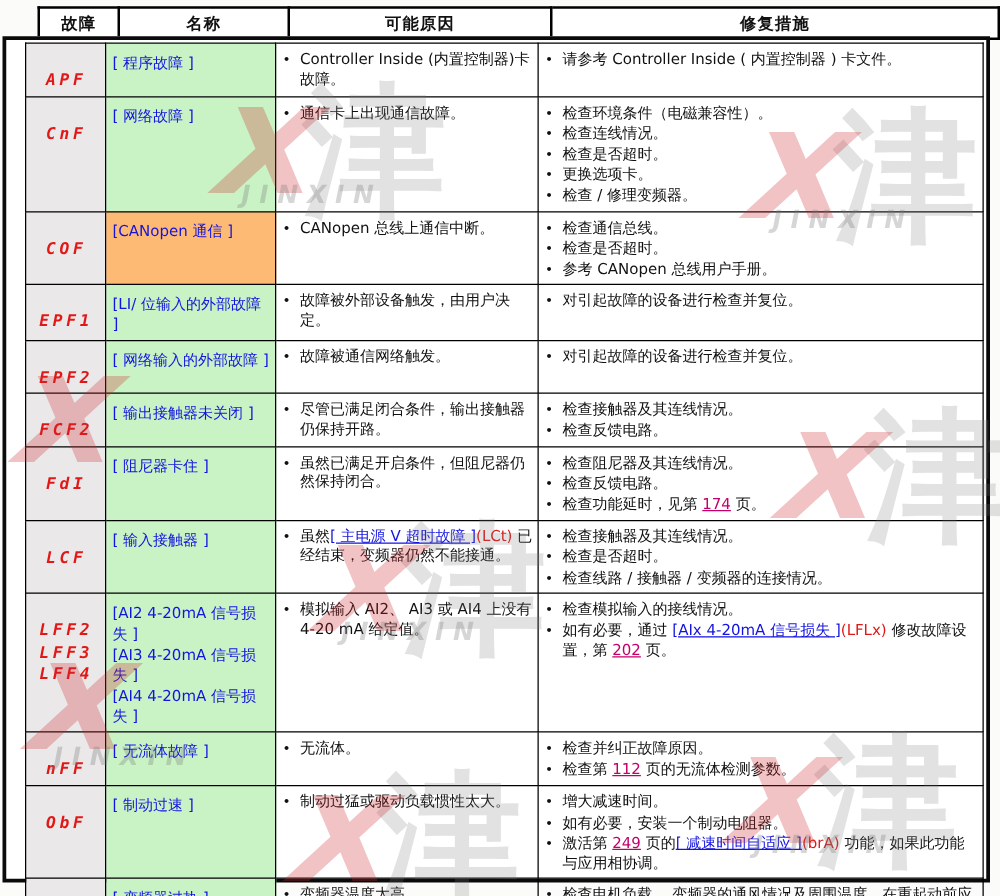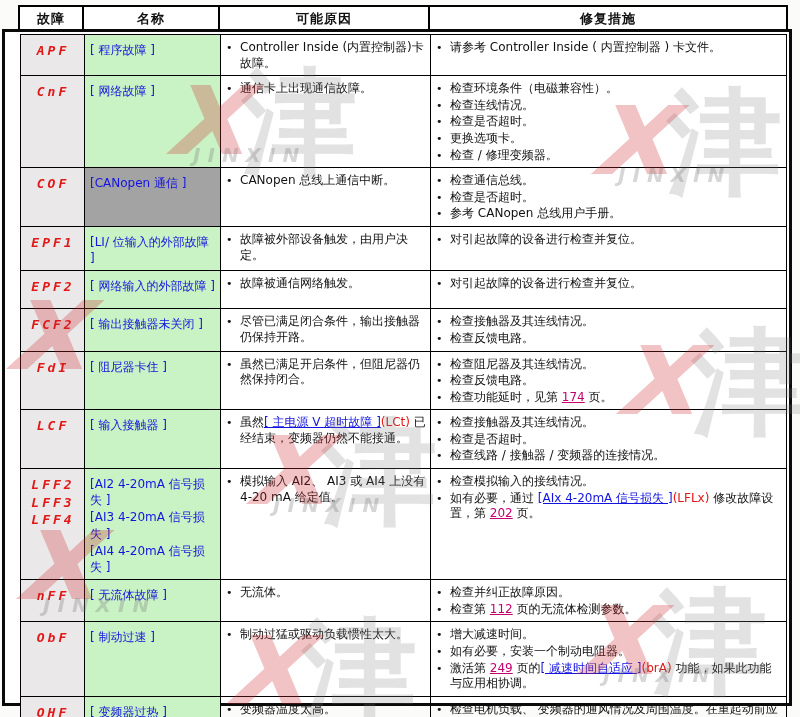--- a/index.html
+++ b/index.html
@@ -8,21 +8,21 @@
     width:800px; height:717px;
     background:#fbfbfa;
     font-family:"DejaVu Sans", sans-serif;
     position:relative; overflow:hidden;
     color:#111;
   }
   .page { position:absolute; inset:0; }
 
   
   .header-table {
-    position:absolute; left:18px; top:5px;
+    position:absolute; left:30px; top:5px;
     border-collapse:collapse; table-layout:fixed;
     width:768px;
   }
   .header-table td {
     border:2px solid #000;
     background:#fff;
     font-weight:bold; font-size:13px;
     text-align:center; padding:3px 0 2px 0;
     letter-spacing:1px;
   }
@@ -45,21 +45,21 @@
     vertical-align:top;
     font-size:12px;
     line-height:1.3;
     padding:5px 4px 3px 5px;
   }
   td.code-cell {
     text-align:center;
     font-family:"DejaVu Sans Mono", monospace;
     font-style:italic; font-weight:bold;
     font-size:13px; letter-spacing:3px;
-    padding-top:7px;
+    padding-top:21px;
   }
   .code-line { white-space:nowrap; line-height:1.35; }
   td.name-cell { font-size:12px; line-height:1.35; padding-top:7px; }
   .name-line { margin-bottom:1px; }
 
   .bullet-line { display:flex; margin-bottom:1px; }
   .bullet-line .bm { flex:0 0 14px; text-align:left; font-size:11px; padding-top:1px; }
   .bullet-line .bt { flex:1; }
 
   .seg-blue { text-decoration:underline; }
@@ -169,21 +169,21 @@
               <div class="bullet-line">
                 <span class="bm">•</span>
                 <span class="bt"><span>检查 / 修理变频器。</span></span>
               </div>
             </td>
           </tr>
           <tr style="height: 51px;">
             <td class="code-cell" style="background: rgb(234, 232, 232); color: rgb(225, 24, 24);">
               <div class="code-line">COF</div>
             </td>
-            <td class="name-cell" style="background: #a3a3a3; color: rgb(20, 20, 224);">
+            <td class="name-cell" style="background: #fdba74; color: rgb(20, 20, 224);">
               <div class="name-line">[CANopen 通信 ]</div>
             </td>
             <td>
               <div class="bullet-line">
                 <span class="bm">•</span>
                 <span class="bt"><span>CANopen 总线上通信中断。</span></span>
               </div>
             </td>
             <td>
               <div class="bullet-line">

